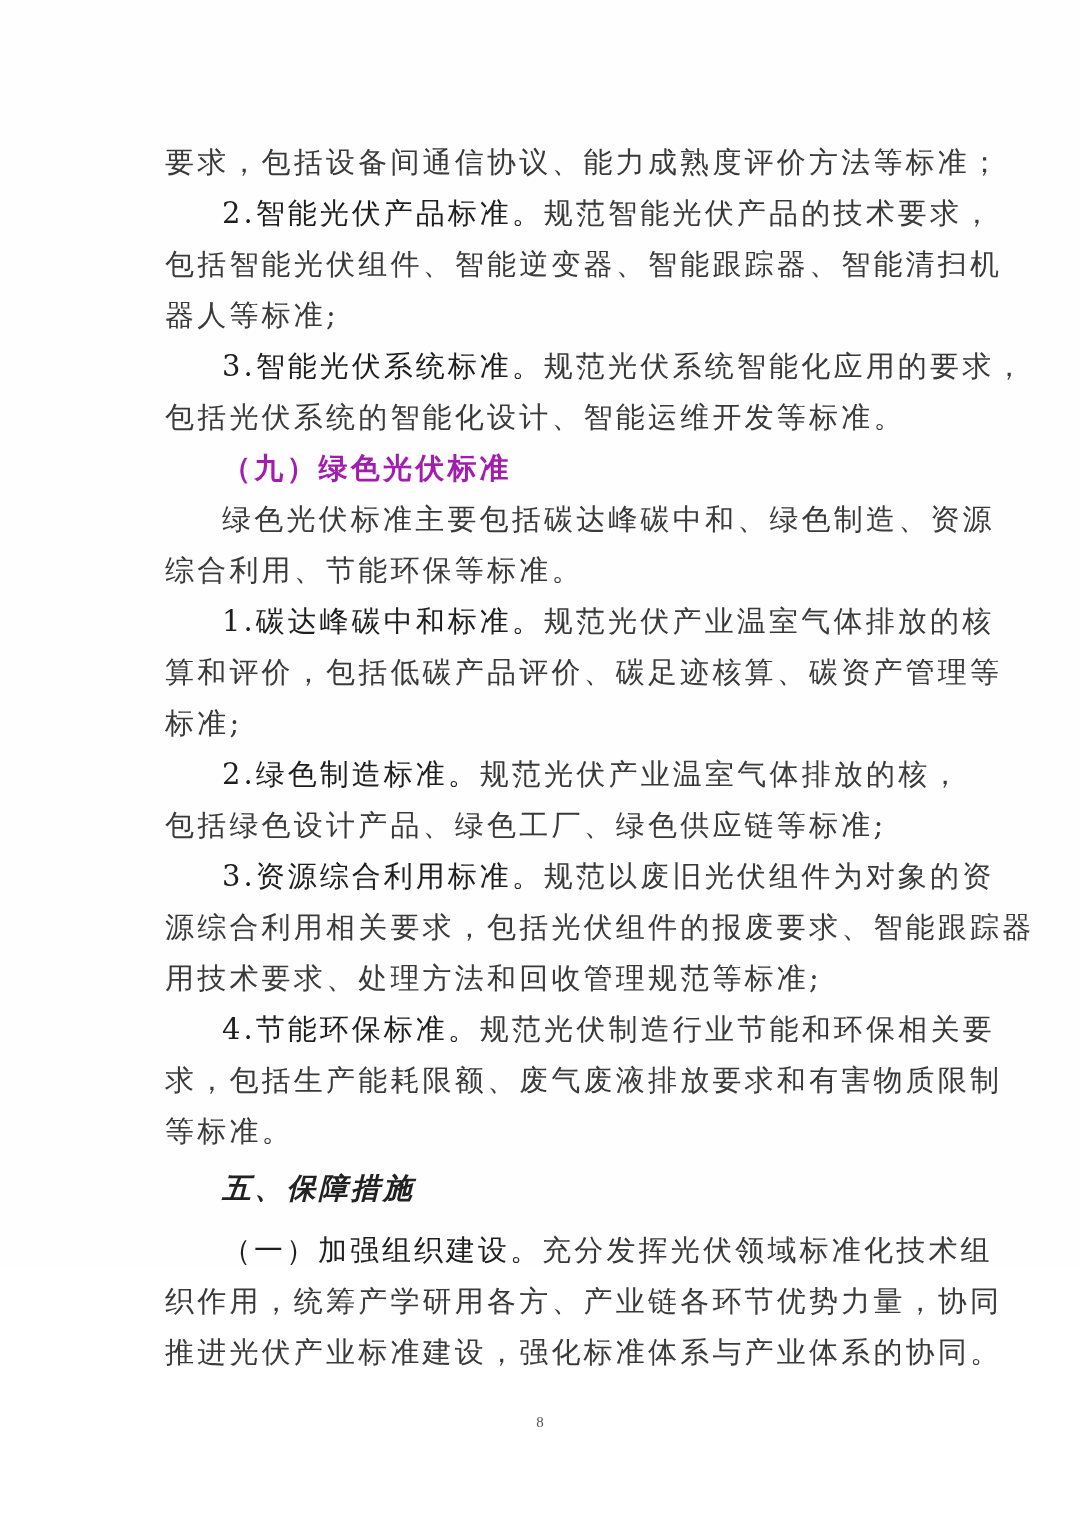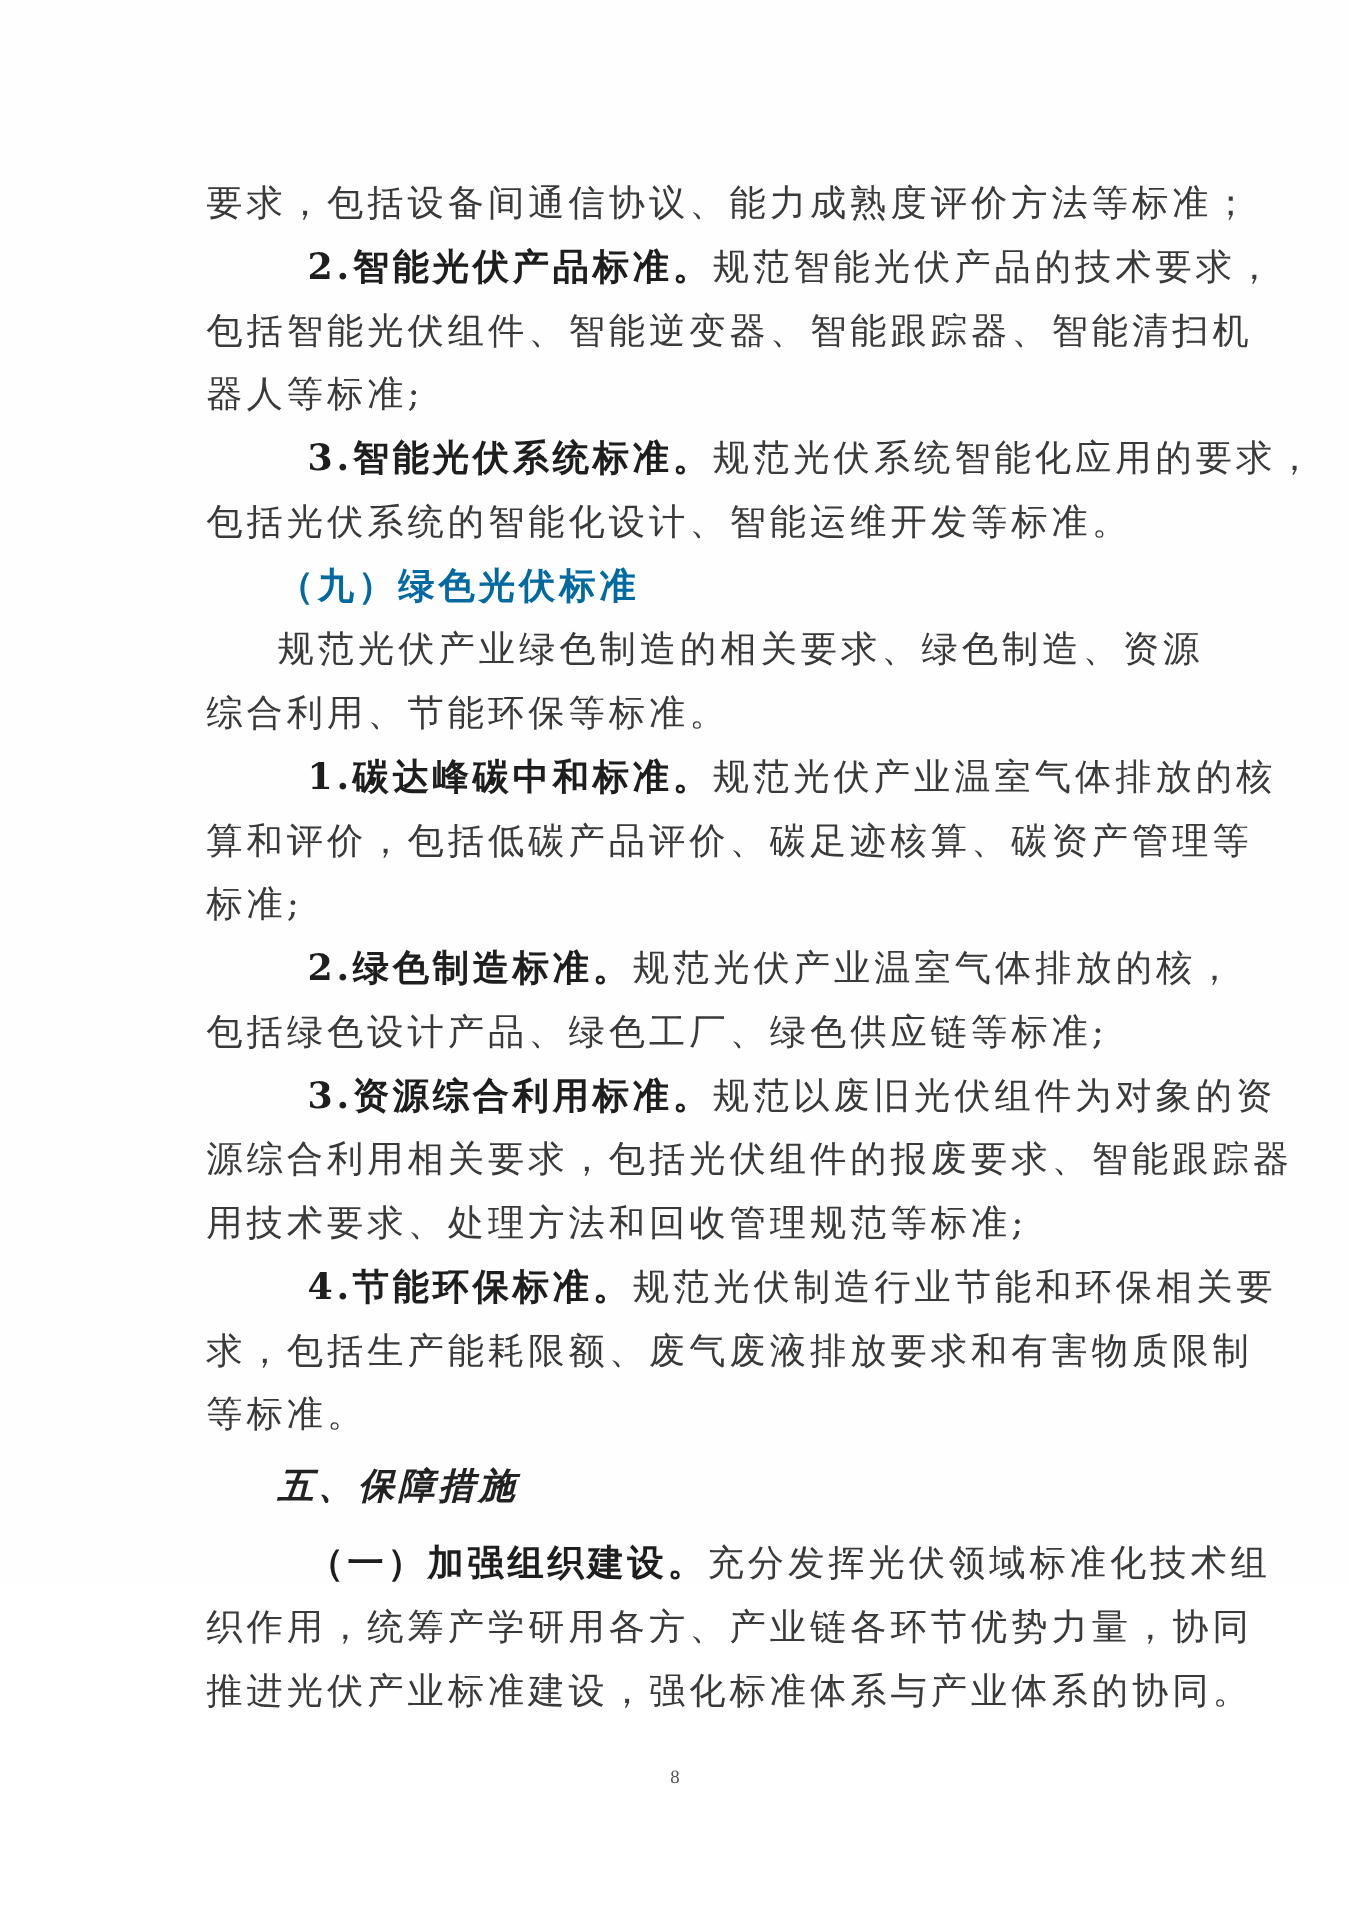--- a/index.html
+++ b/index.html
@@ -2,22 +2,22 @@
 <html><head>
 <meta charset="utf-8">
 <style>
   html, body { margin: 0; padding: 0; background: #ffffff; }
   body { width: 1080px; height: 1527px; position: relative; overflow: hidden;
          font-family: "DejaVu Serif", "Liberation Serif", serif; color: #2b2b2b; }
   .page { position: absolute; left: 0; top: 0; width: 1080px; height: 1267px; background: #fefefe; }
   .line { position: absolute; left: 165px; width: 752px; font-size: 29px; line-height: 40px;
           white-space: nowrap; letter-spacing: 3.2px; color: #3a3a3a; }
   .indent { left: 222px; width: 695px; }
-  .b { font-weight: bold; color: #1e1e1e; letter-spacing: 3px; margin-left: 24px; }
-  .h2 { font-weight: bold; color: #0369a1; font-family: Liberation Serif, serif; }
+  .b { font-weight: normal; color: #1e1e1e; letter-spacing: 3px; }
+  .h2 { font-weight: bold; color: #a21caf; font-family: Liberation Serif, serif; }
   .h1 { color: #222; font-family: "DejaVu Sans", "Liberation Sans", sans-serif; font-weight: bold; font-style: italic; }
   .pagenum { position: absolute; top: 1414px; left: 0; width: 1080px; text-align: center;
              font-size: 15px; color: #555; font-family: "Liberation Serif", serif; }
   .just { text-align-last: justify; text-align: justify; }
 </style>
 </head>
 <body>
 
 <div class="page">
 
@@ -28,21 +28,21 @@
   <div class="line just" style="top:244px"><span>包括智能光伏组件、智能逆变器、智能跟踪器、智能清扫机</span></div>
 
   <div class="line" style="top:295px"><span>器人等标准;</span></div>
 
   <div class="line indent just" style="top:346px"><span class="b">3.智能光伏系统标准。</span><span>规范光伏系统智能化应用的要求，</span></div>
 
   <div class="line" style="top:397px"><span>包括光伏系统的智能化设计、智能运维开发等标准。</span></div>
 
   <div class="line" style="top:448px; left:222px"><span class="h2">（九）绿色光伏标准</span></div>
 
-  <div class="line indent just" style="top:499px"><span>规范光伏产业绿色制造的相关要求、绿色制造、资源</span></div>
+  <div class="line indent just" style="top:499px"><span>绿色光伏标准主要包括碳达峰碳中和、绿色制造、资源</span></div>
 
   <div class="line" style="top:550px"><span>综合利用、节能环保等标准。</span></div>
 
   <div class="line indent just" style="top:601px"><span class="b">1.碳达峰碳中和标准。</span><span>规范光伏产业温室气体排放的核</span></div>
 
   <div class="line just" style="top:652px"><span>算和评价，包括低碳产品评价、碳足迹核算、碳资产管理等</span></div>
 
   <div class="line" style="top:703px"><span>标准;</span></div>
 
   <div class="line indent just" style="top:754px"><span class="b">2.绿色制造标准。</span><span>规范光伏产业温室气体排放的核，</span></div>

